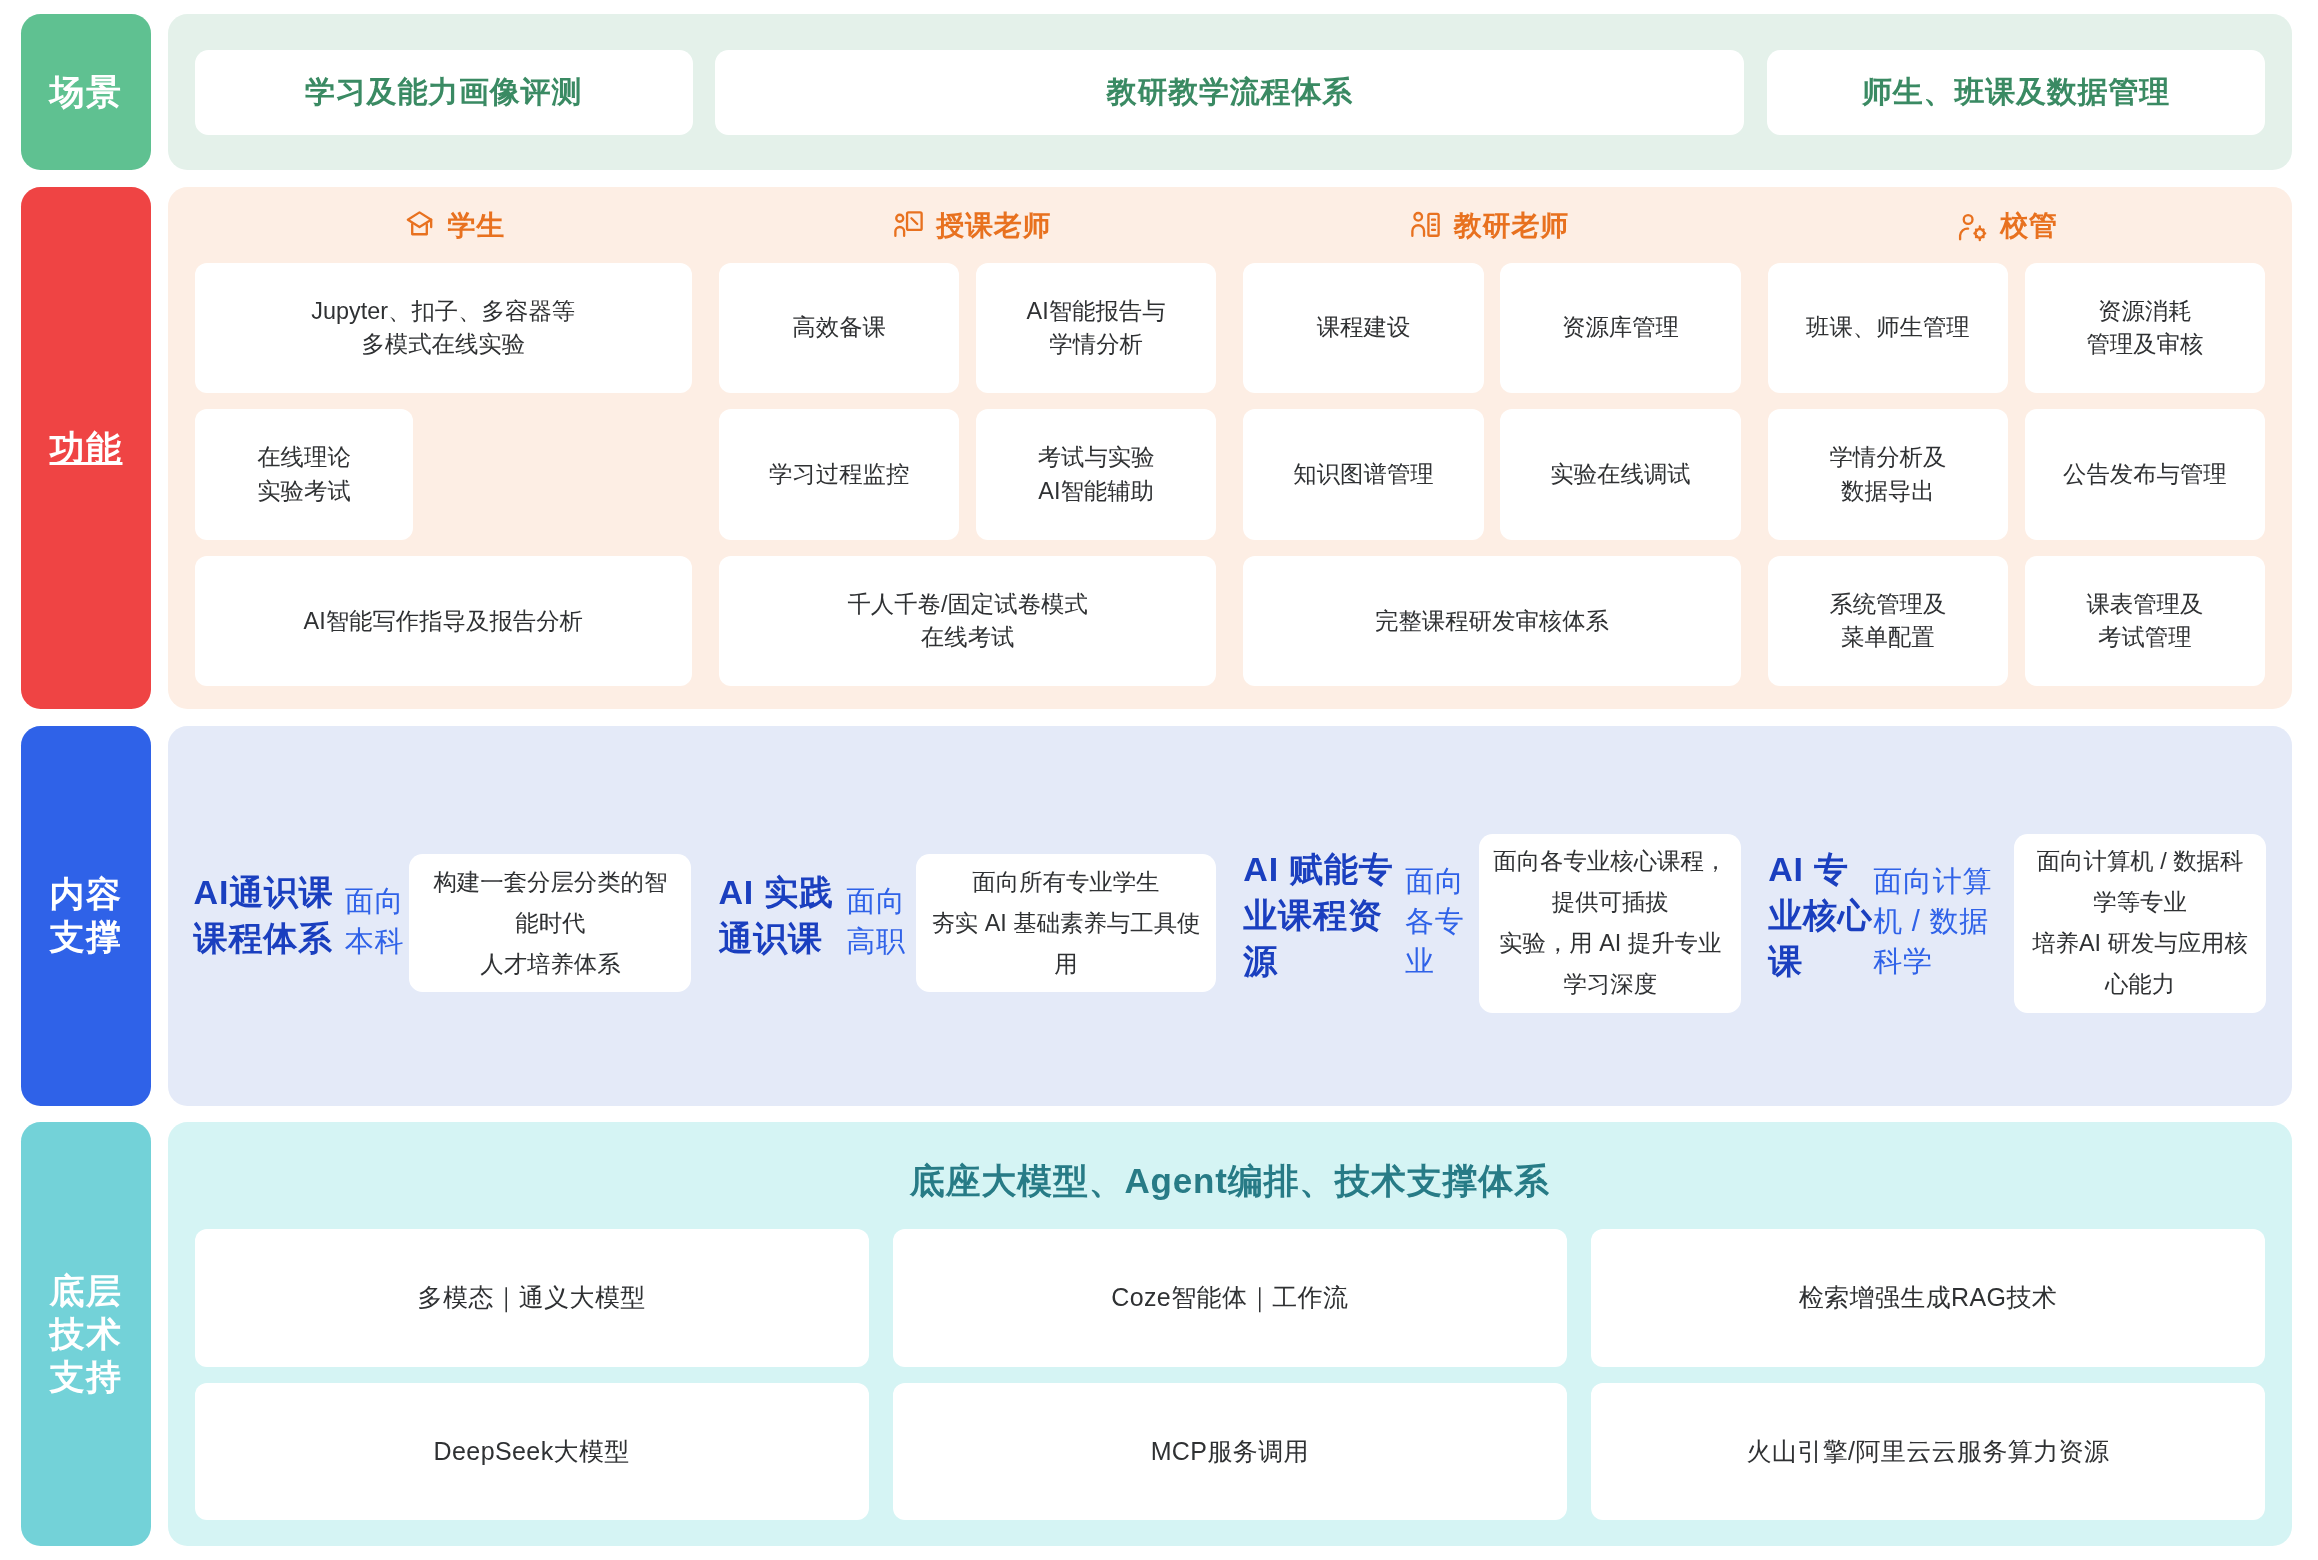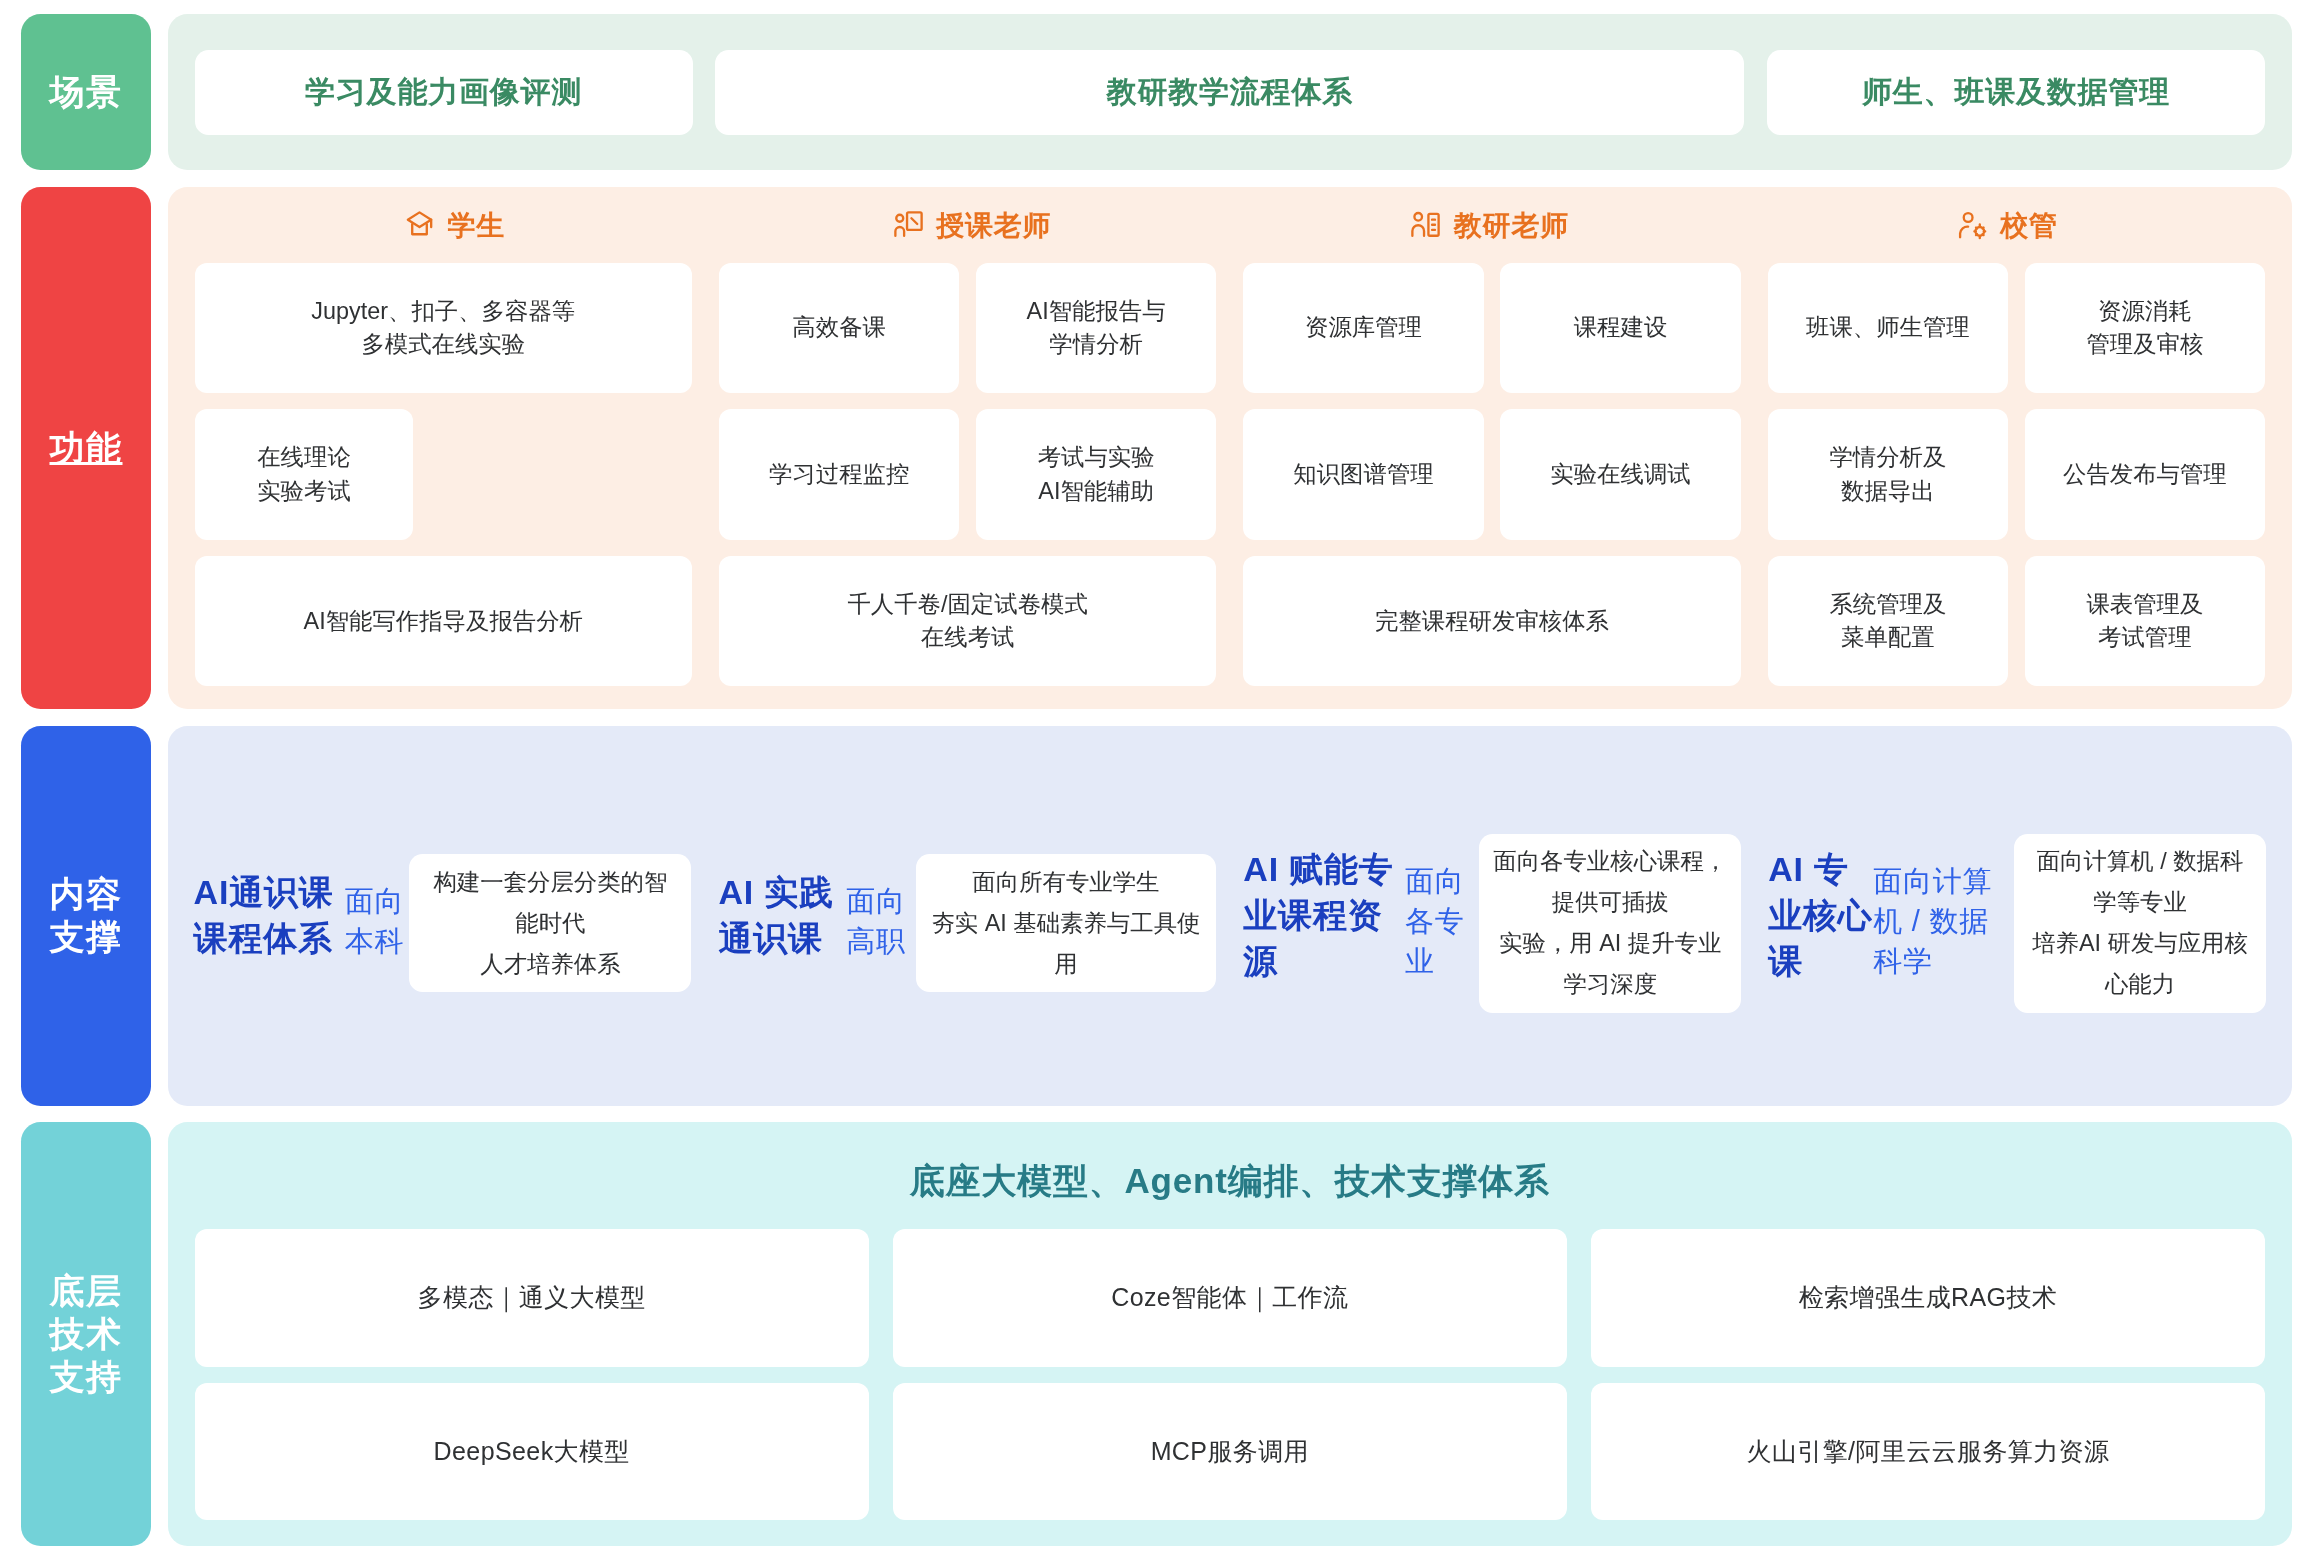--- a/index.html
+++ b/index.html
@@ -153,21 +153,21 @@
           <span>
             <svg width="35" height="35" viewBox="0 0 24 24" fill="none" stroke="#E8711F" stroke-width="1.6" stroke-linecap="round" stroke-linejoin="round">
               <circle cx="7" cy="6" r="2.6"></circle>
                 <path d="M3 19v-3.2a4 4 0 0 1 8 0V19"></path>
               <rect x="14" y="4" width="7" height="15" rx="1"></rect>
                 <path d="M16.5 8h2M16.5 11.5h2M16.5 15h2"></path>
             </svg>
           </span>
           <span>教研老师</span>
         </div>
-        <div class="fn-head" style="flex:1 1 0;">
+        <div class="fn-head" style="flex:1 1 0;align-items:flex-end;">
           <span>
             <svg width="35" height="35" viewBox="0 0 24 24" fill="none" stroke="#E8711F" stroke-width="1.6" stroke-linecap="round" stroke-linejoin="round">
               <circle cx="9" cy="6.5" r="3"></circle>
                 <path d="M3.5 20v-2.6A5 5 0 0 1 9 12.8"></path>
               <circle cx="17" cy="16" r="3"></circle>
                 <path d="M17 12.3v-1M17 20.7v-1M20.7 16h-1M14.3 16h-1M19.6 13.4l-.7.7M15.1 17.9l-.7.7M19.6 18.6l-.7-.7M15.1 14.1l-.7-.7"></path>
             </svg>
           </span>
           <span>校管</span>
         </div>
@@ -201,22 +201,22 @@
 AI智能辅助</div>
           </div>
           <div class="fn-row">
             <div class="fn-cell">千人千卷/固定试卷模式
 在线考试</div>
           </div>
         </div>
 
         <div class="fn-col fn-col-3">
           <div class="fn-row">
+            <div class="fn-cell">课程建设</div>
             <div class="fn-cell">资源库管理</div>
-            <div class="fn-cell">课程建设</div>
           </div>
           <div class="fn-row">
             <div class="fn-cell">知识图谱管理</div>
             <div class="fn-cell">实验在线调试</div>
           </div>
           <div class="fn-row">
             <div class="fn-cell">完整课程研发审核体系</div>
           </div>
         </div>
 

